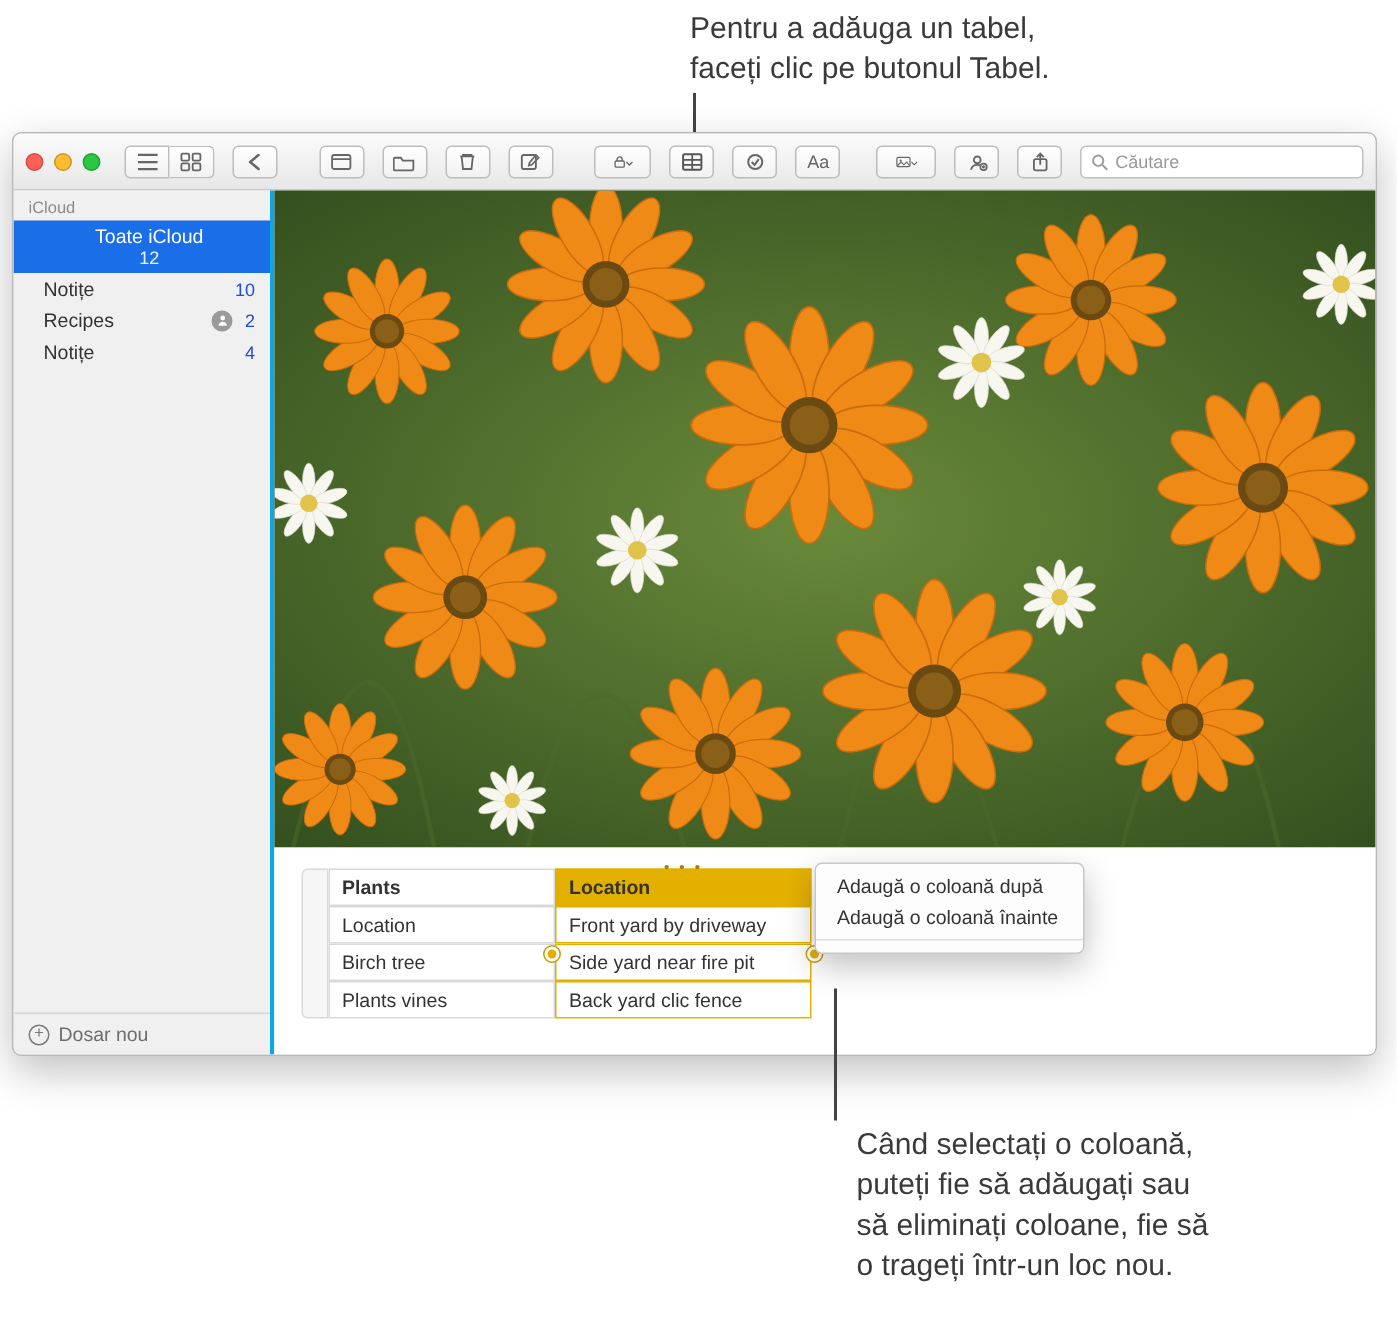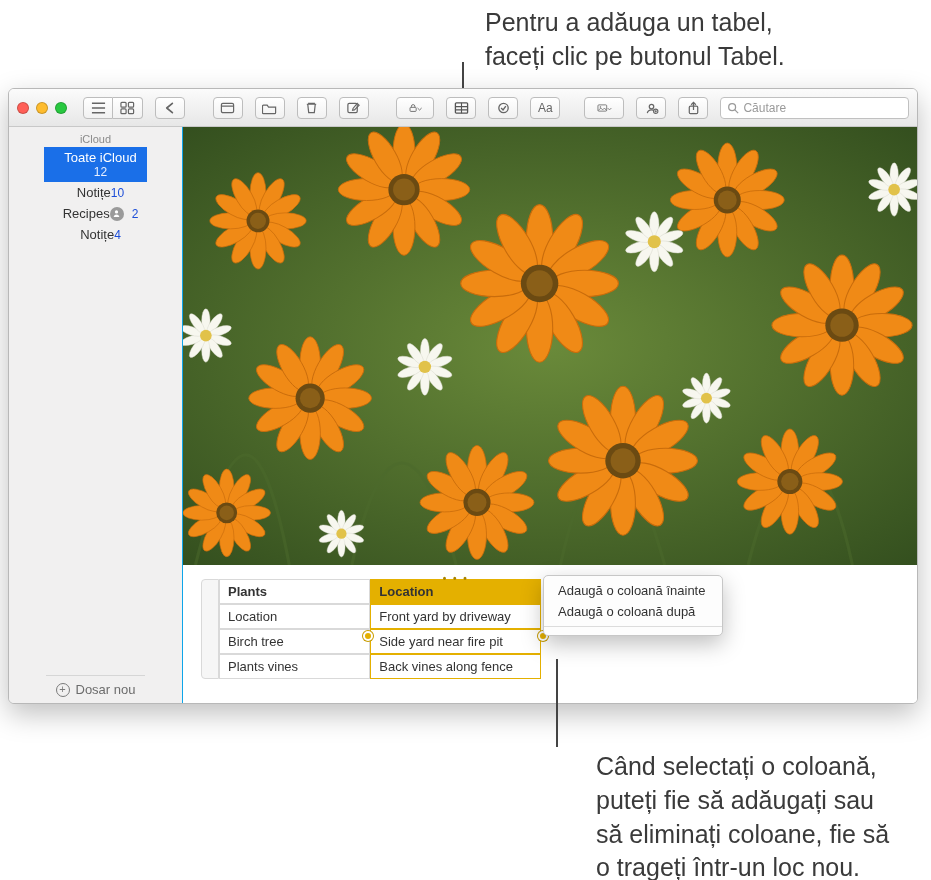--- a/index.html
+++ b/index.html
@@ -8,24 +8,23 @@
     background: #fff;
     width: 931px;
     height: 880px;
     position: relative;
     overflow: hidden;
     color: #333;
   }
   
   .callout {
     position: absolute;
-    font-size: 25px;
+    font-size: 20px;
     line-height: 1.35;
     color: #3a3a3a;
-    margin-left: 25px;
   }
   .callout-line {
     position: absolute;
     background: #444;
   }
   
   .window {
     position: absolute;
     left: 8px;
     top: 88px;
@@ -77,24 +76,23 @@
     border:1px solid #c0c0c0; border-radius:4px;
     background:#fff;
     display:flex; align-items:center; gap:4px;
     padding:0 6px; color:#9a9a9a; font-size:12px;
   }
   
   .split { flex:1; display:flex; min-height:0;}
   .sidebar {
     width: 174px; flex:0 0 174px;
     background:#f1f0f0;
-    border-right:1px solid #0ea5e9;
+    border-right:3px solid #0ea5e9;
     display:flex; flex-direction:column;
     font-size:13px;
-    align-items:center;
   }
   .sec-label{ font-size:11px; color:#8a8a8a; padding:6px 10px 2px; font-weight:500;}
   .folder{
     display:flex; align-items:center; justify-content:space-between;
     padding:3px 10px 3px 20px;
   }
   .folder.sel{ background:#1a6fe8; color:#fff;flex-direction:column;}
   .folder .name{}
   .folder .count{ font-size:12px; color:#1d4ed8;}
   .folder.sel .count{ color:#e8f0ff;}
@@ -407,30 +405,30 @@
           <tr>
             <td>Location</td>
             <td class="col-sel">Front yard by driveway</td>
           </tr>
           <tr>
             <td>Birch tree</td>
             <td class="col-sel">Side yard near fire pit</td>
           </tr>
           <tr>
             <td>Plants vines</td>
-            <td class="col-sel">Back vines along fence</td>
+            <td class="col-sel">Back yard clic fence</td>
           </tr>
         </tbody>
           </table>
         <div class="knob" style="left:180px; top:66px;"></div>
         <div class="knob" style="left:355px; top:66px;"></div>
 
         <div class="ctxmenu" style="left:360px; top:10px;">
+          <div class="mi">Adaugă o coloană după</div>
           <div class="mi">Adaugă o coloană înainte</div>
-          <div class="mi">Adaugă o coloană după</div>
           <div class="sep"></div>
         </div>
       </div>
     </div>
   </div>
 </div>
 
 <div class="callout-line" style="left:556px; top:659px; width:2px; height:88px;"></div>
 <div class="callout" style="left:571px; top:750px; width:330px;">Când selectați o coloană,<br>puteți fie să adăugați sau<br>să eliminați coloane, fie să<br>o trageți într-un loc nou.</div>
 

